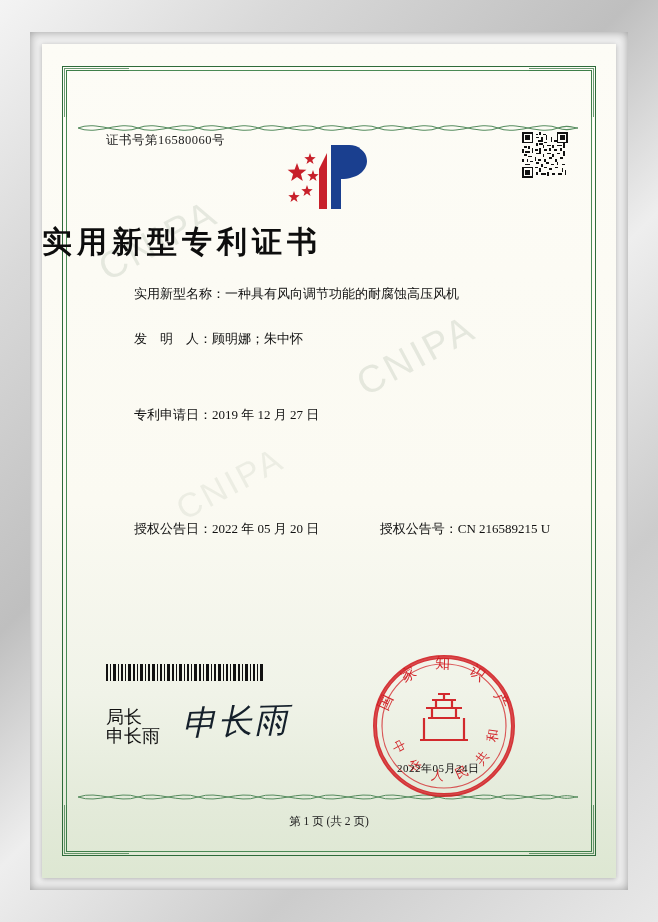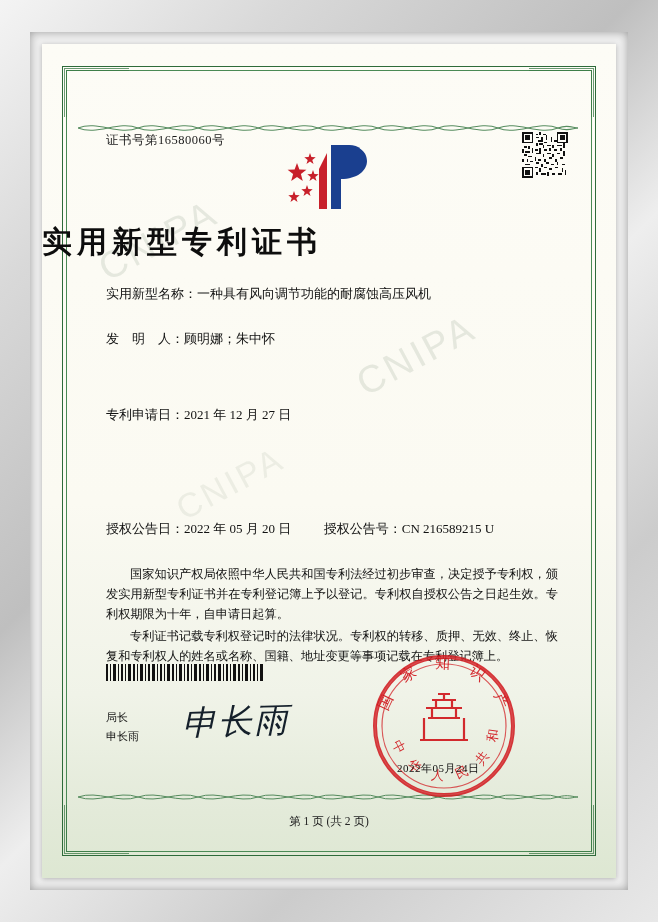--- a/index.html
+++ b/index.html
@@ -127,21 +127,21 @@
   }
 
   .field {
     position: absolute;
     left: 64px;
     right: 60px;
     font-size: 13px;
     color: #111;
     line-height: 20px;
   }
-  .lbl { display: inline-block; }
+  .lbl { display: inline-block; margin-left: 28px; }
   .val { }
 
   #paragraphs {
     position: absolute;
     left: 64px; right: 58px;
     top: 520px;
     font-size: 12.2px;
     line-height: 20px;
     color: #111;
     text-align: justify;
@@ -150,21 +150,21 @@
 
   #barcode {
     position: absolute;
     left: 64px; top: 620px;
     width: 160px; height: 17px;
   }
 
   #sign-label {
     position: absolute;
     left: 64px; top: 664px;
-    font-size: 11px;
+    font-size: 18px;
     line-height: 19px;
     color: #111;
   }
   #signature {
     position: absolute;
     left: 140px; top: 655px;
     font-size: 34px;
     color: #15202b;
     font-family: "DejaVu Serif", serif;
     font-style: italic;
@@ -320,32 +320,28 @@
 
     <div id="title">实用新型专利证书</div>
 
     <div class="field" style="top:240px">
       <span class="lbl">实用新型名称：</span><span class="val">一种具有风向调节功能的耐腐蚀高压风机</span>
     </div>
     <div class="field" style="top:285px">
       <span class="lbl">发　明　人：</span><span class="val">顾明娜；朱中怀</span>
     </div>
     <div class="field" style="top:361px">
-      <span class="lbl">专利申请日：</span><span class="val">2021 年 12 月 27 日</span>
+      <span class="lbl">专利申请日：</span><span class="val">2019 年 12 月 27 日</span>
     </div>
     <div class="field" style="top:475px">
       <span class="lbl">授权公告日：</span><span class="val">2022 年 05 月 20 日</span>
       <span style="display:inline-block;width:26px"></span>
       <span class="lbl">授权公告号：</span><span class="val">CN 216589215 U</span>
     </div>
 
-    <div id="paragraphs">
-      <p>国家知识产权局依照中华人民共和国专利法经过初步审查，决定授予专利权，颁发实用新型专利证书并在专利登记簿上予以登记。专利权自授权公告之日起生效。专利权期限为十年，自申请日起算。</p>
-      <p>专利证书记载专利权登记时的法律状况。专利权的转移、质押、无效、终止、恢复和专利权人的姓名或名称、国籍、地址变更等事项记载在专利登记簿上。</p>
-    </div>
 
     <svg id="barcode" viewBox="0 0 160 17" shape-rendering="crispEdges">
       <g fill="#111">
         <rect x="0" y="0" width="2" height="17"></rect>
           <rect x="4" y="0" width="1" height="17"></rect>
         <rect x="7" y="0" width="3" height="17"></rect>
           <rect x="12" y="0" width="1" height="17"></rect>
         <rect x="15" y="0" width="2" height="17"></rect>
           <rect x="19" y="0" width="1" height="17"></rect>
         <rect x="22" y="0" width="3" height="17"></rect>

